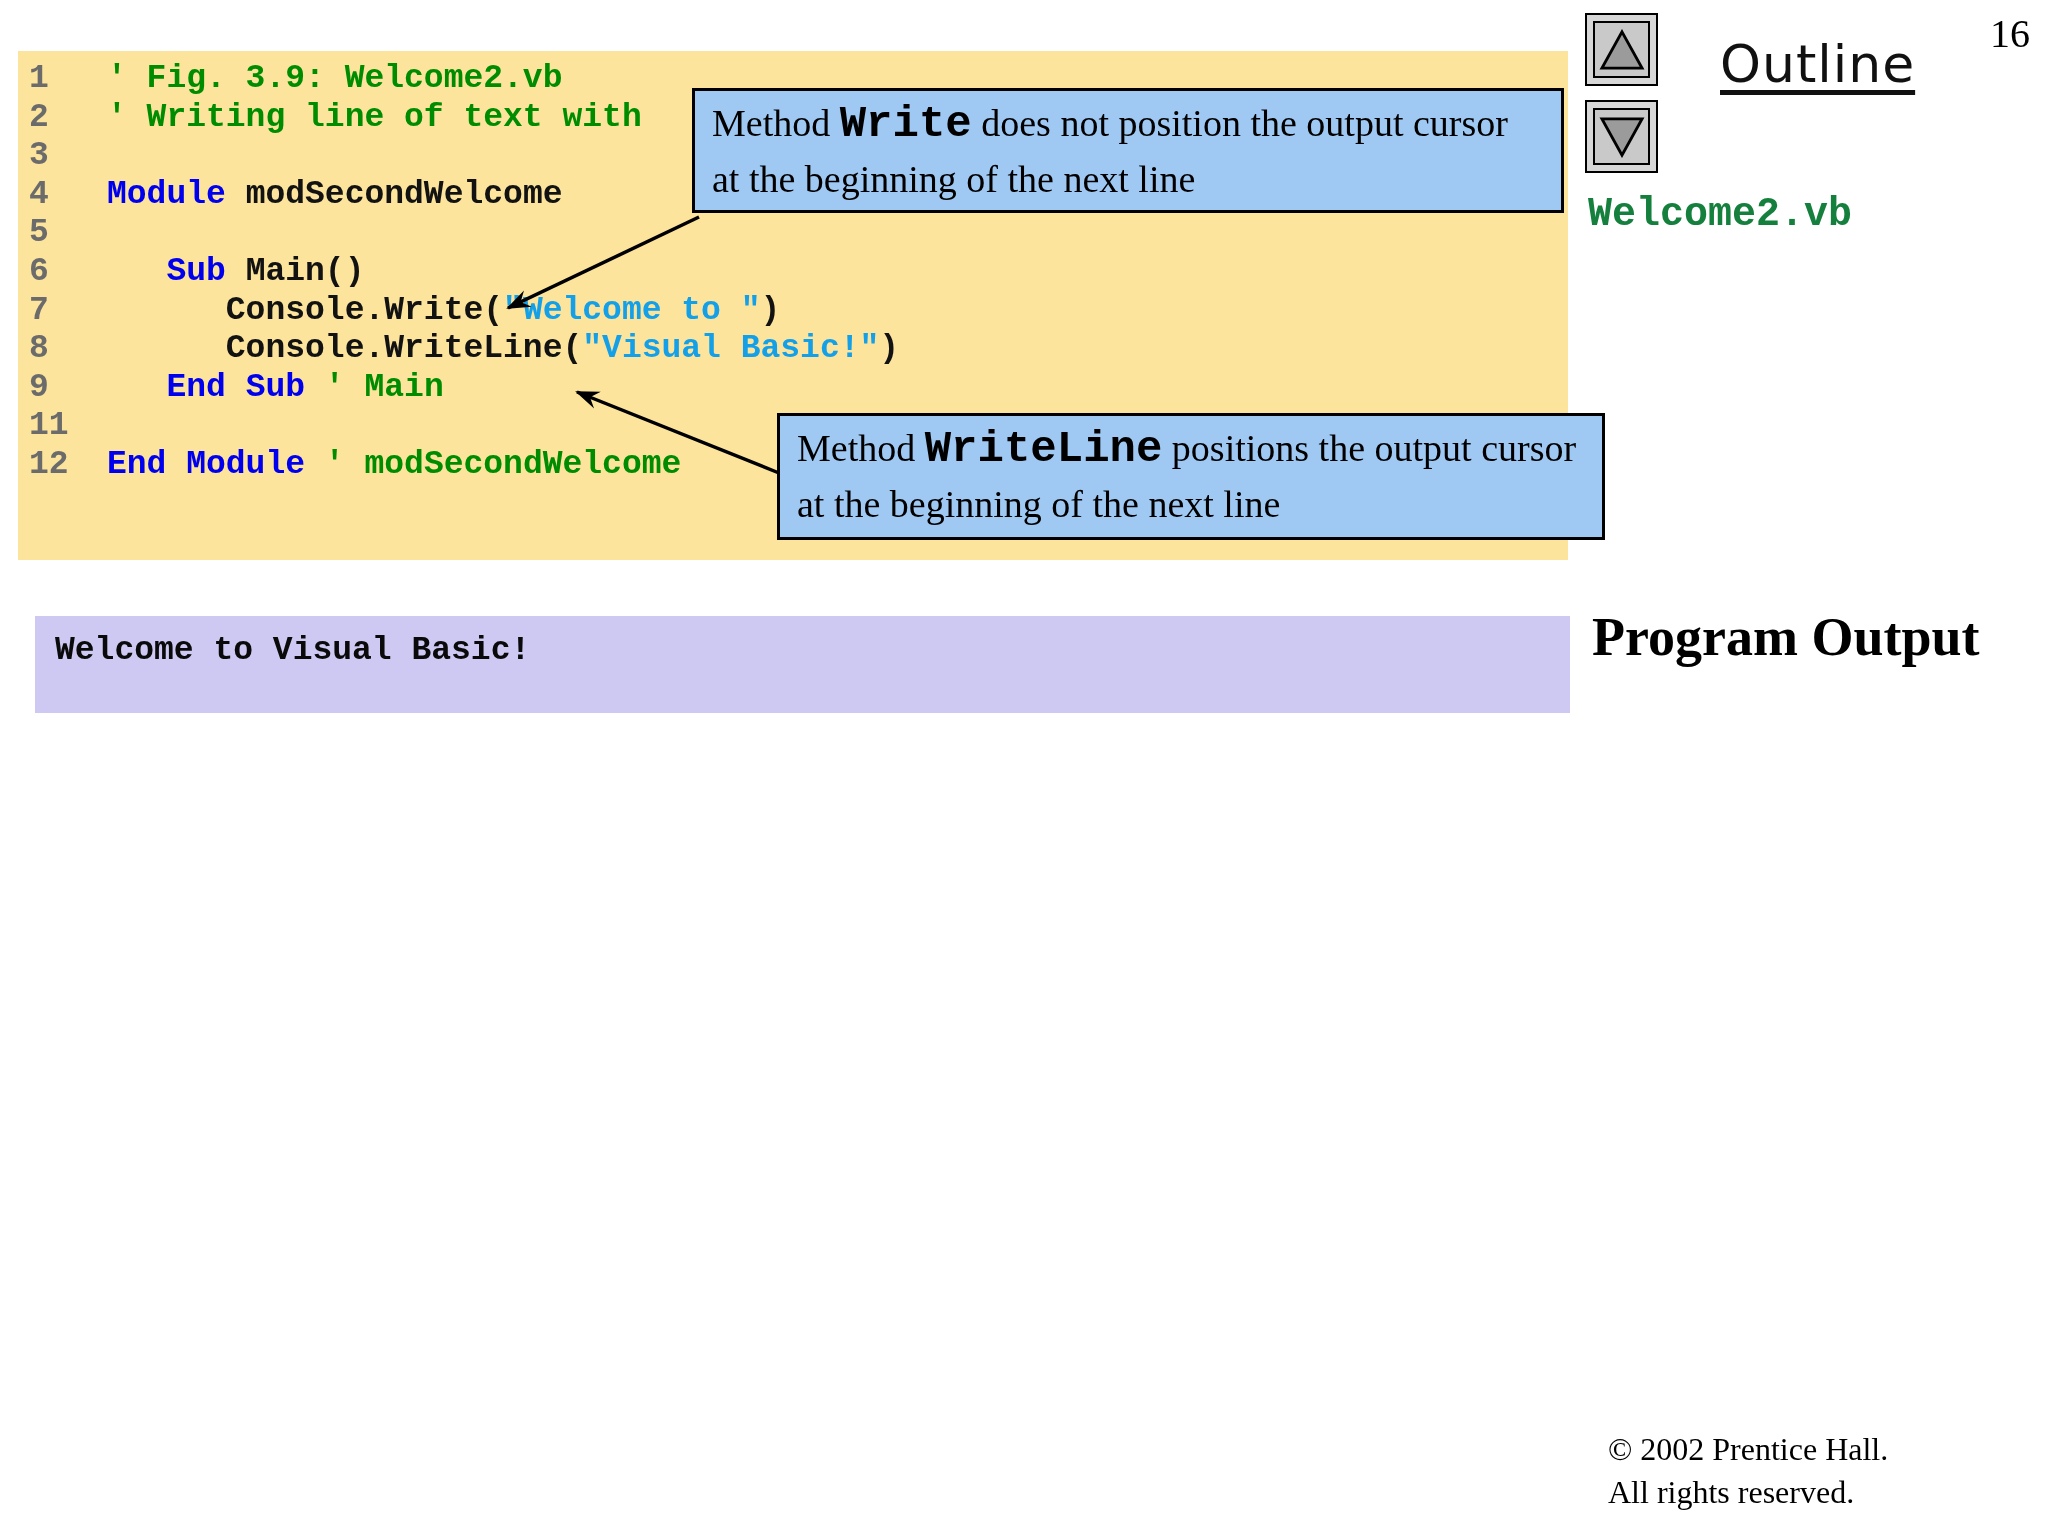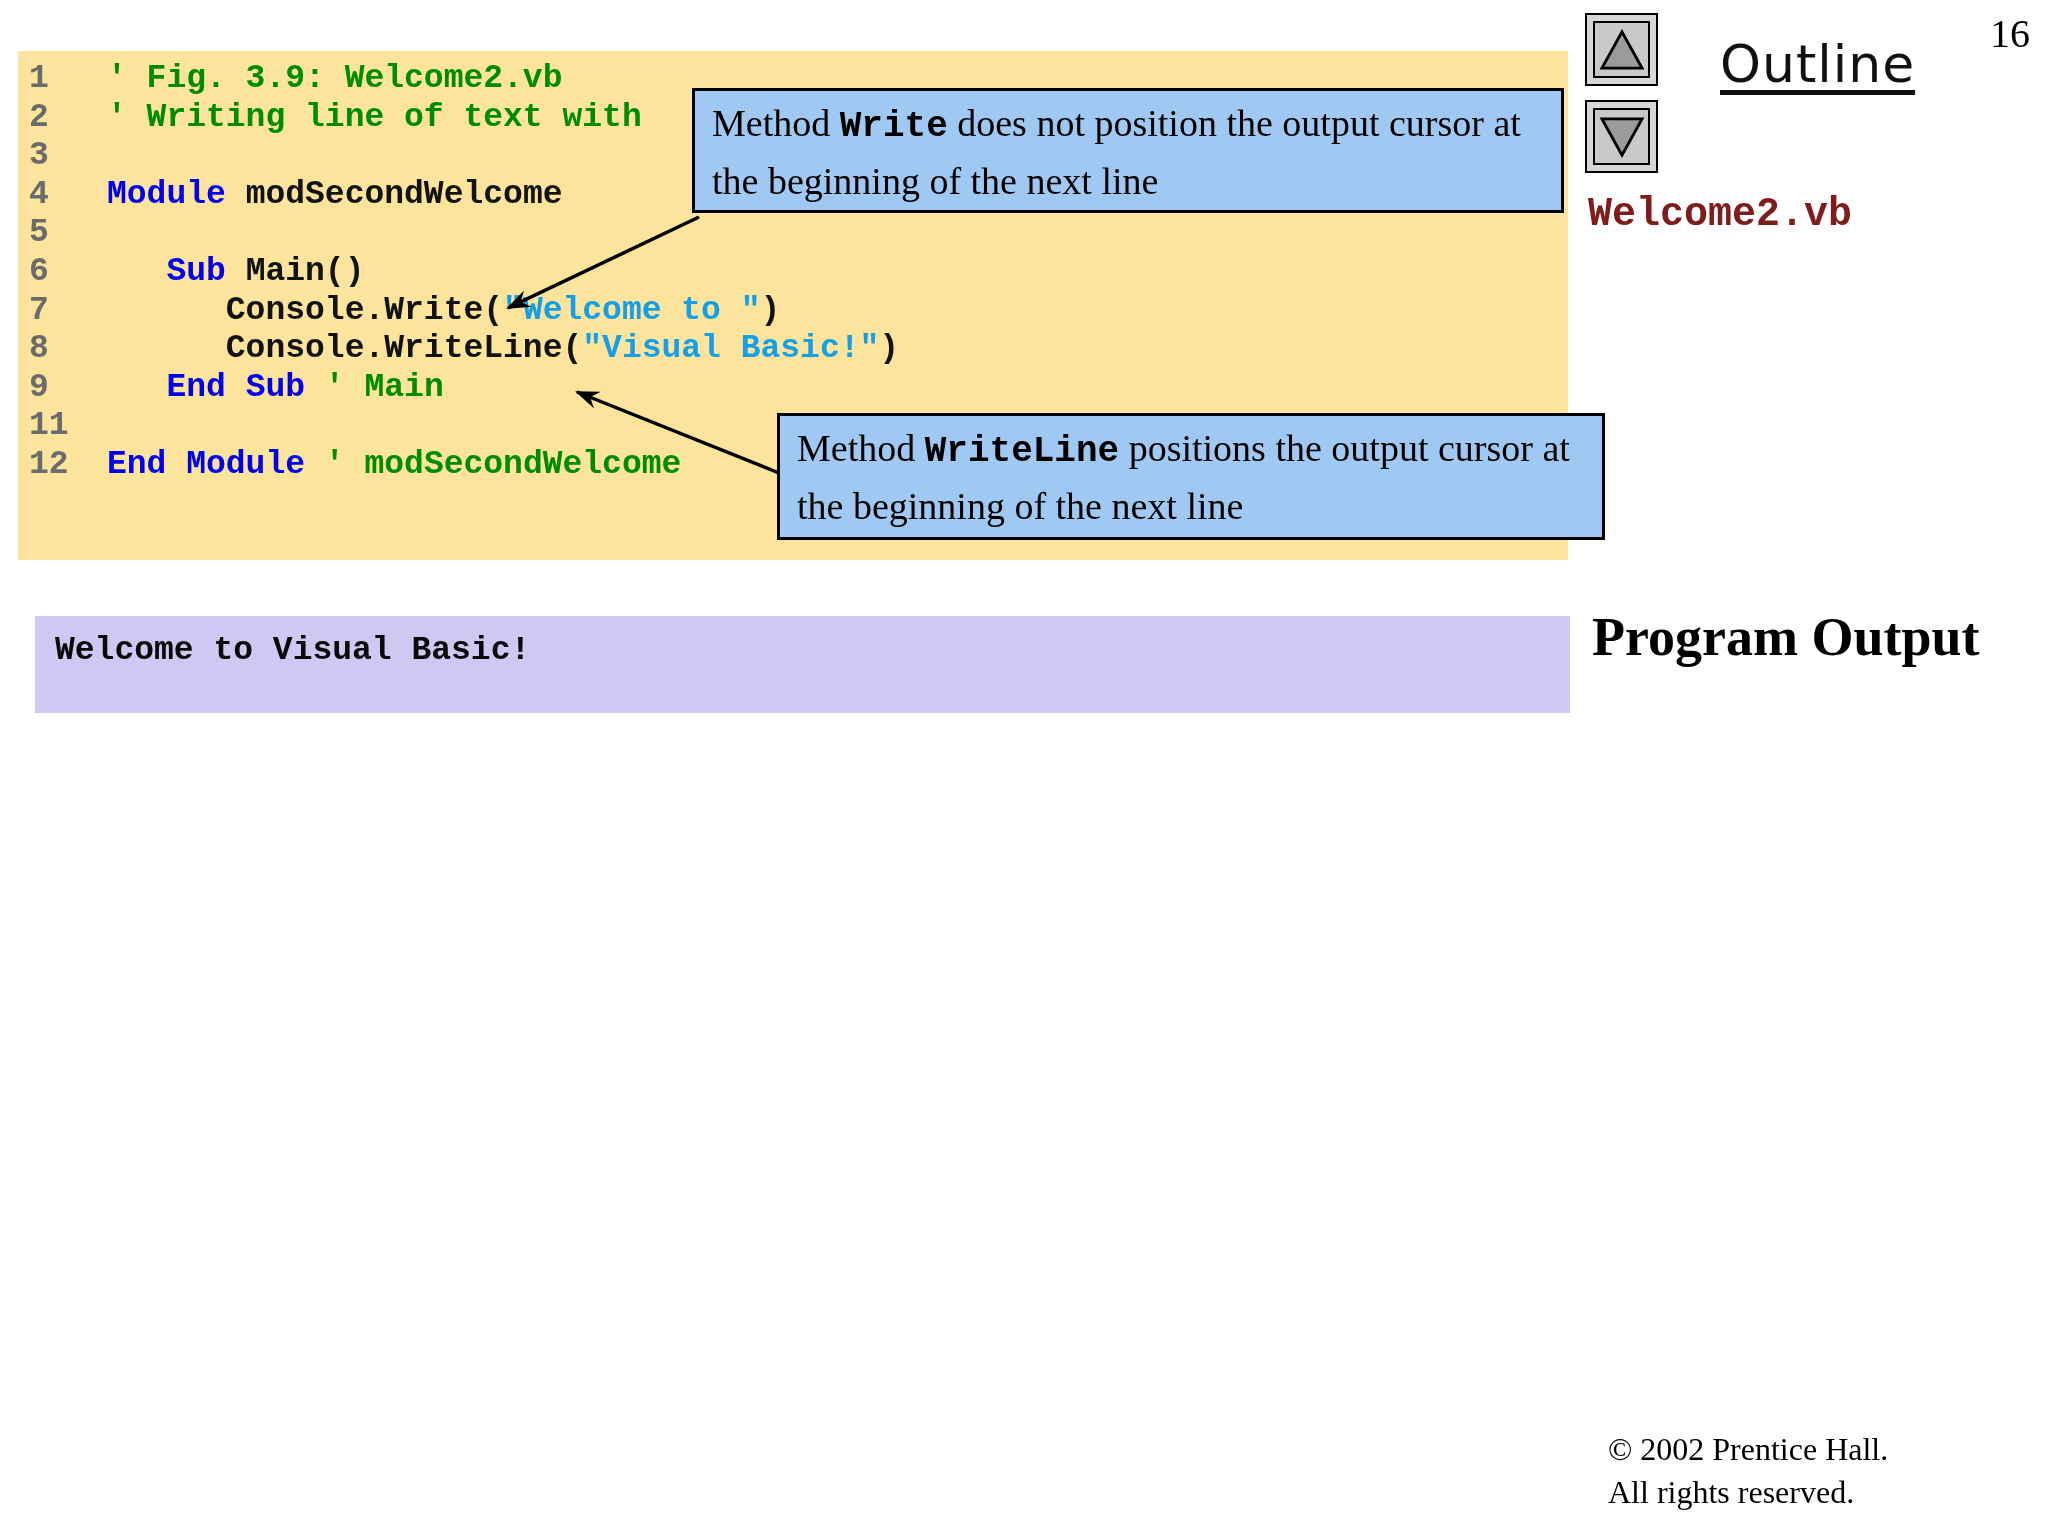--- a/index.html
+++ b/index.html
@@ -20,42 +20,42 @@
   .tk-cm{color:var(--comment);}
   .tk-st{color:var(--string);}
 
   
   .callout{position:absolute;background:var(--callout_bg);border:3px solid #000;
            box-sizing:border-box;color:#000;font-size:38px;line-height:55px;
            padding:5px 20px 0 17px;z-index:4;}
   .callout-write{left:692px;top:88px;width:872px;height:125px;}
   .callout-writeline{left:777px;top:413px;width:828px;height:127px;}
   .co-serif{font-family:"Liberation Serif",serif;}
-  .co-mono{font-family:"Liberation Mono",monospace;font-weight:bold;font-size:36px;}
+  .co-mono{font-family:"Liberation Mono",monospace;font-weight:bold;font-size:44px;}
 
   
   .arrow-layer{position:absolute;left:0;top:0;width:2048px;height:1536px;
                pointer-events:none;z-index:5;}
 
   
   .output-box{position:absolute;left:35px;top:616px;width:1535px;height:97px;
               background:var(--output_bg);}
   .output-text{position:absolute;left:55px;top:632px;
                font-family:"Liberation Mono",monospace;font-weight:bold;
                font-size:33px;color:#0a0a0a;white-space:pre;}
 
   
   .page-number{position:absolute;left:1990px;top:10px;font-size:40px;color:#000;}
   .outline-title{position:absolute;left:1720px;top:34px;width:290px;text-align:left;
                  font-family:"DejaVu Sans",sans-serif;font-size:52px;color:#111;
                  letter-spacing:1px;text-decoration:underline;
                  text-underline-offset:8px;cursor:pointer;}
   .file-label{position:absolute;left:1588px;top:192px;
               font-family:"Liberation Mono",monospace;font-weight:bold;
-              font-size:40px;color:#7f1d1d;}
+              font-size:40px;color:#15803d;}
   .program-output-label{position:absolute;left:1592px;top:606px;
               font-weight:bold;font-size:54px;color:#000;}
   .copyright{position:absolute;left:1608px;top:1428px;font-size:32px;
              line-height:43px;color:#000;}
 
   
   .nav-btn{position:absolute;left:1585px;width:73px;height:73px;box-sizing:border-box;
            border:2px solid #000;background:#d7d7d7;padding:6px;cursor:pointer;}
   .nav-btn-up{top:13px;}
   .nav-btn-down{top:100px;}

